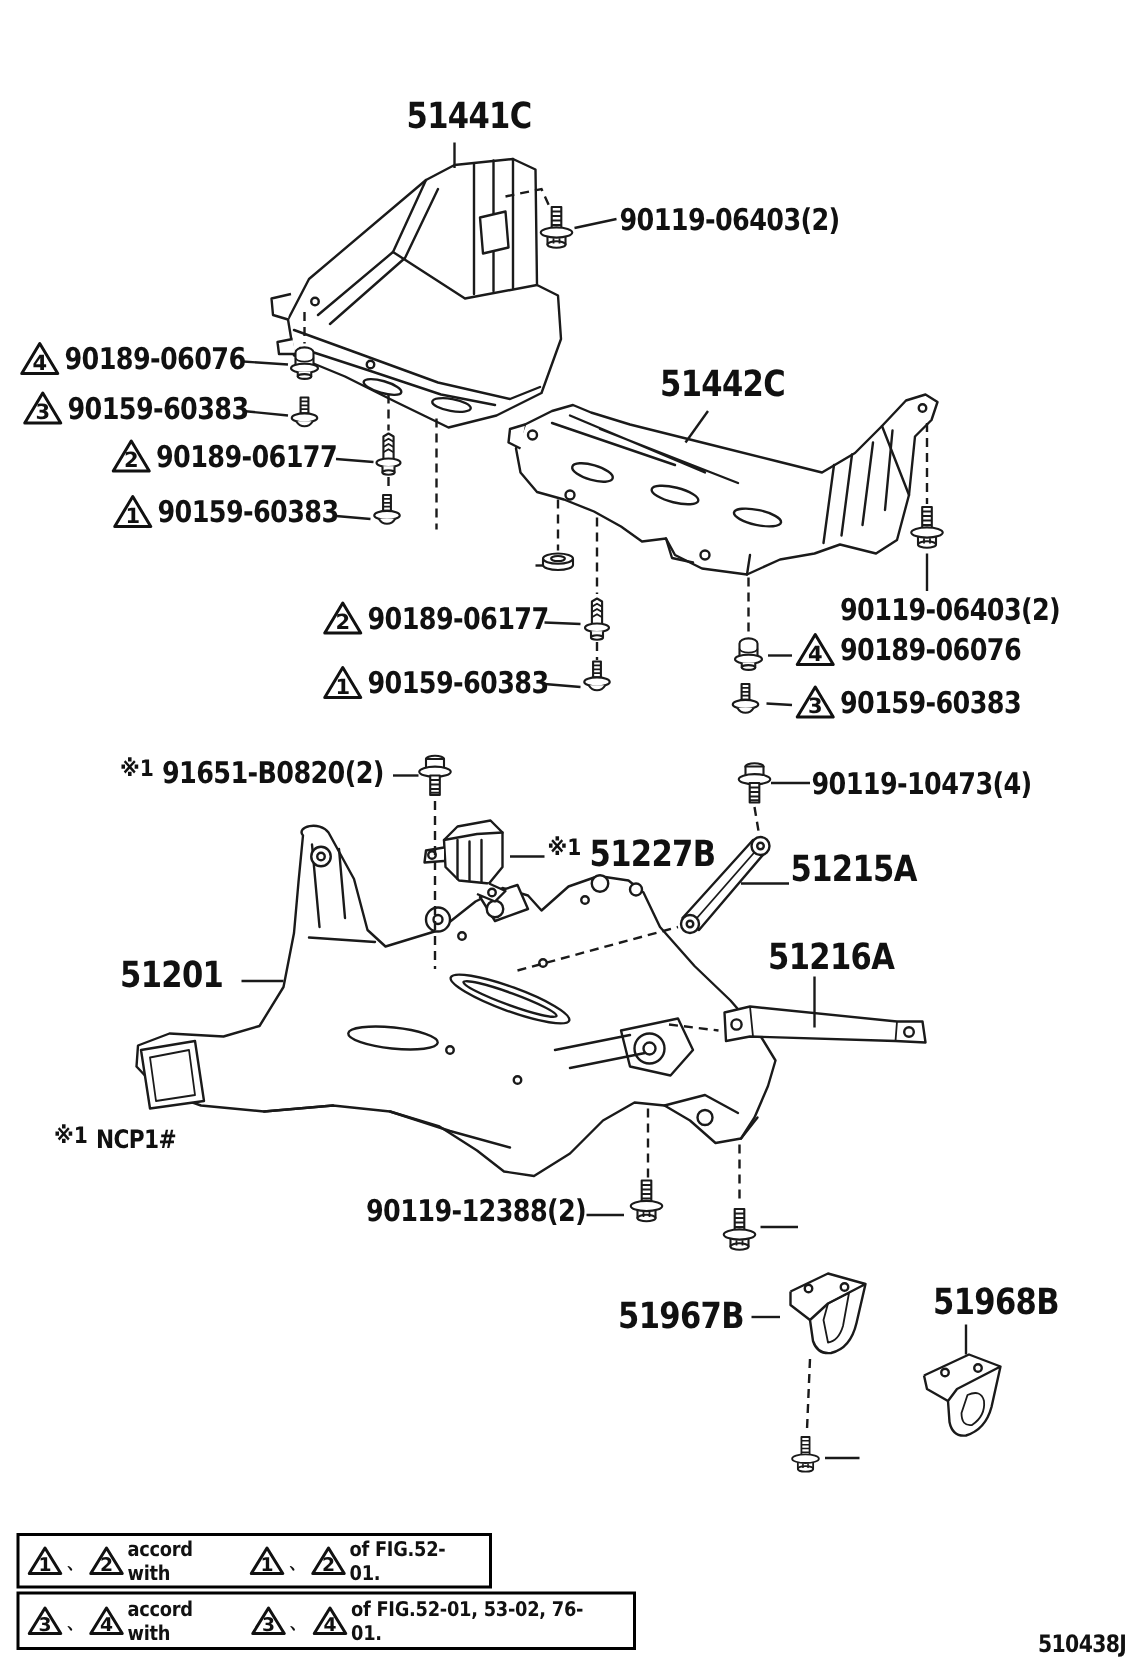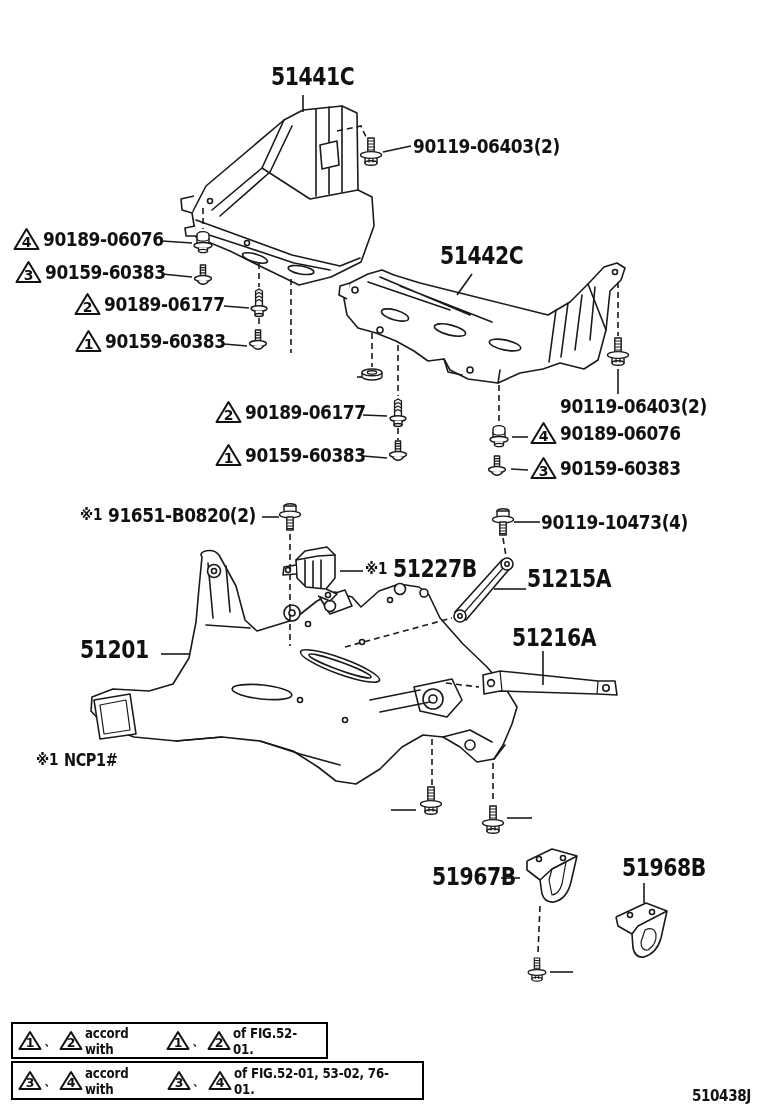--- a/index.html
+++ b/index.html
@@ -5,21 +5,21 @@
   html,body{margin:0;padding:0;background:#fff}
   .stage{position:relative;width:760px;height:1112px;background:#fff;overflow:hidden;
          font-family:"DejaVu Sans",sans-serif;color:#111}
   svg.art{position:absolute;left:0;top:0}
   .ln{fill:none;stroke:#1a1a1a;stroke-width:1.6;stroke-linejoin:round;stroke-linecap:round}
   .fw{fill:#fff;stroke:#1a1a1a;stroke-width:1.6;stroke-linejoin:round}
   .thin{fill:none;stroke:#1a1a1a;stroke-width:1.2;stroke-linejoin:round}
   .dash{fill:none;stroke:#1a1a1a;stroke-width:1.6;stroke-dasharray:6 4}
   .lead{fill:none;stroke:#1a1a1a;stroke-width:1.6}
   .icn{stroke-width:1.4}
-  .label{position:absolute;display:flex;align-items:center;gap:3px;white-space:nowrap}
+  .label{position:absolute;display:flex;gap:3px;white-space:nowrap}
   .txt{display:inline-block;font-weight:700;font-size:20px;line-height:24px;letter-spacing:-.5px;
        transform:scaleX(.85);transform-origin:0 50%}
   .big .txt{font-size:24px;line-height:26px}
   .pre{display:inline-block;font-weight:700;font-size:15px;line-height:18px;transform:scaleX(.9);transform-origin:0 50%}
   .tri{flex:0 0 auto}
   .tri path{fill:none;stroke:#111;stroke-width:2;stroke-linejoin:round}
   .tri text{font-weight:700;font-size:14px;font-family:"DejaVu Sans",sans-serif;fill:#111}
   .legend-box{position:absolute;border:2.5px solid #000;display:flex;align-items:center;
               padding:2px 5px;gap:2px;background:#fff}
   .txt2{display:inline-block;font-weight:700;font-size:13.5px;letter-spacing:-.2px;transform:scaleX(.88);transform-origin:0 50%}
@@ -347,23 +347,26 @@
 
 <div class="label big" style="left:80px;top:637px">
   <span class="txt">51201</span>
 </div>
 
 <div class="label" style="left:36px;top:748px">
   <span class="pre">※1</span>
   <span class="txt" style="font-size:17px">NCP1#</span>
 </div>
 
-
-
-<div class="label big" style="left:432px;top:864px">
+<div class="label" style="left:244px;top:795px">
+  <span class="txt">90119-12388(2)</span>
+</div>
+
+
+<div class="label big" style="left:412px;top:864px">
   <span class="txt">51967B</span>
 </div>
 
 <div class="label big" style="left:622px;top:855px">
   <span class="txt">51968B</span>
 </div>
 
 
 <div class="legend-box" style="left:11px;top:1022px;width:303px;height:29px">
   <svg class="tri" width="24" height="21" viewBox="0 0 24 21">

